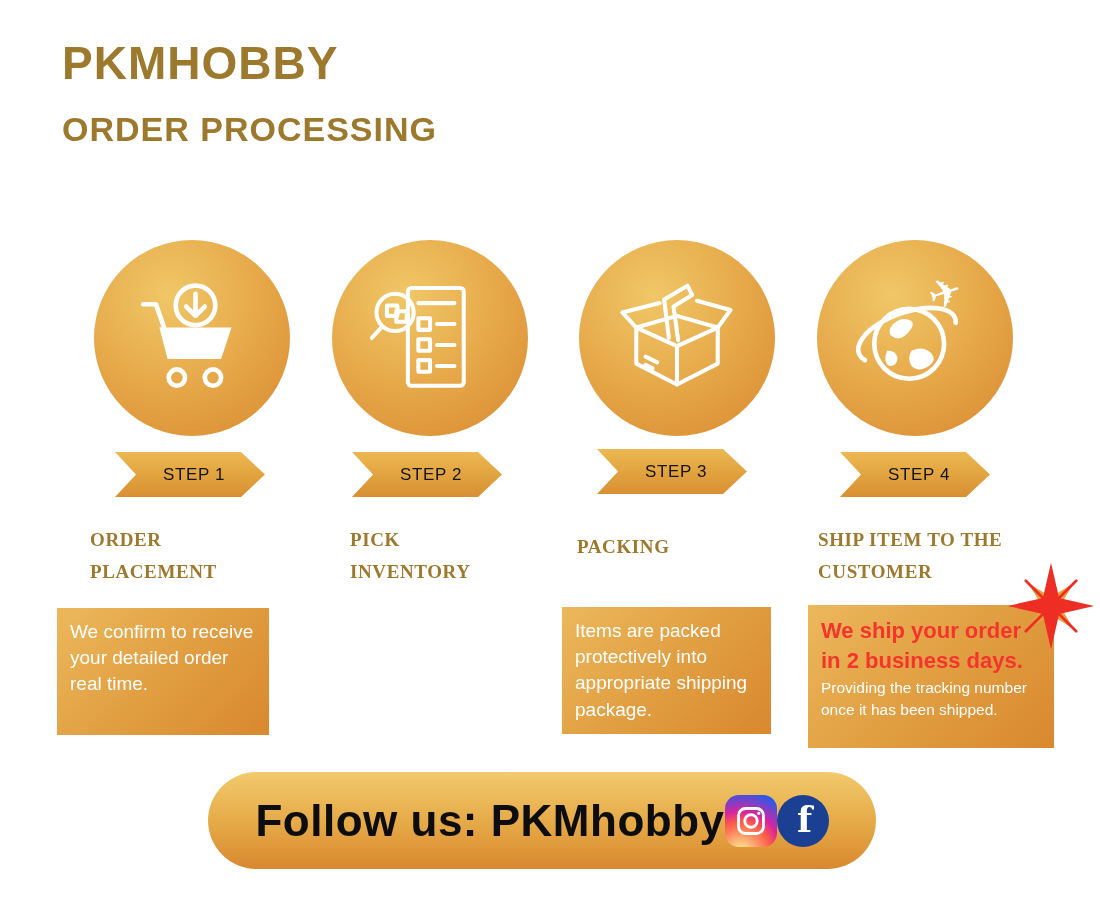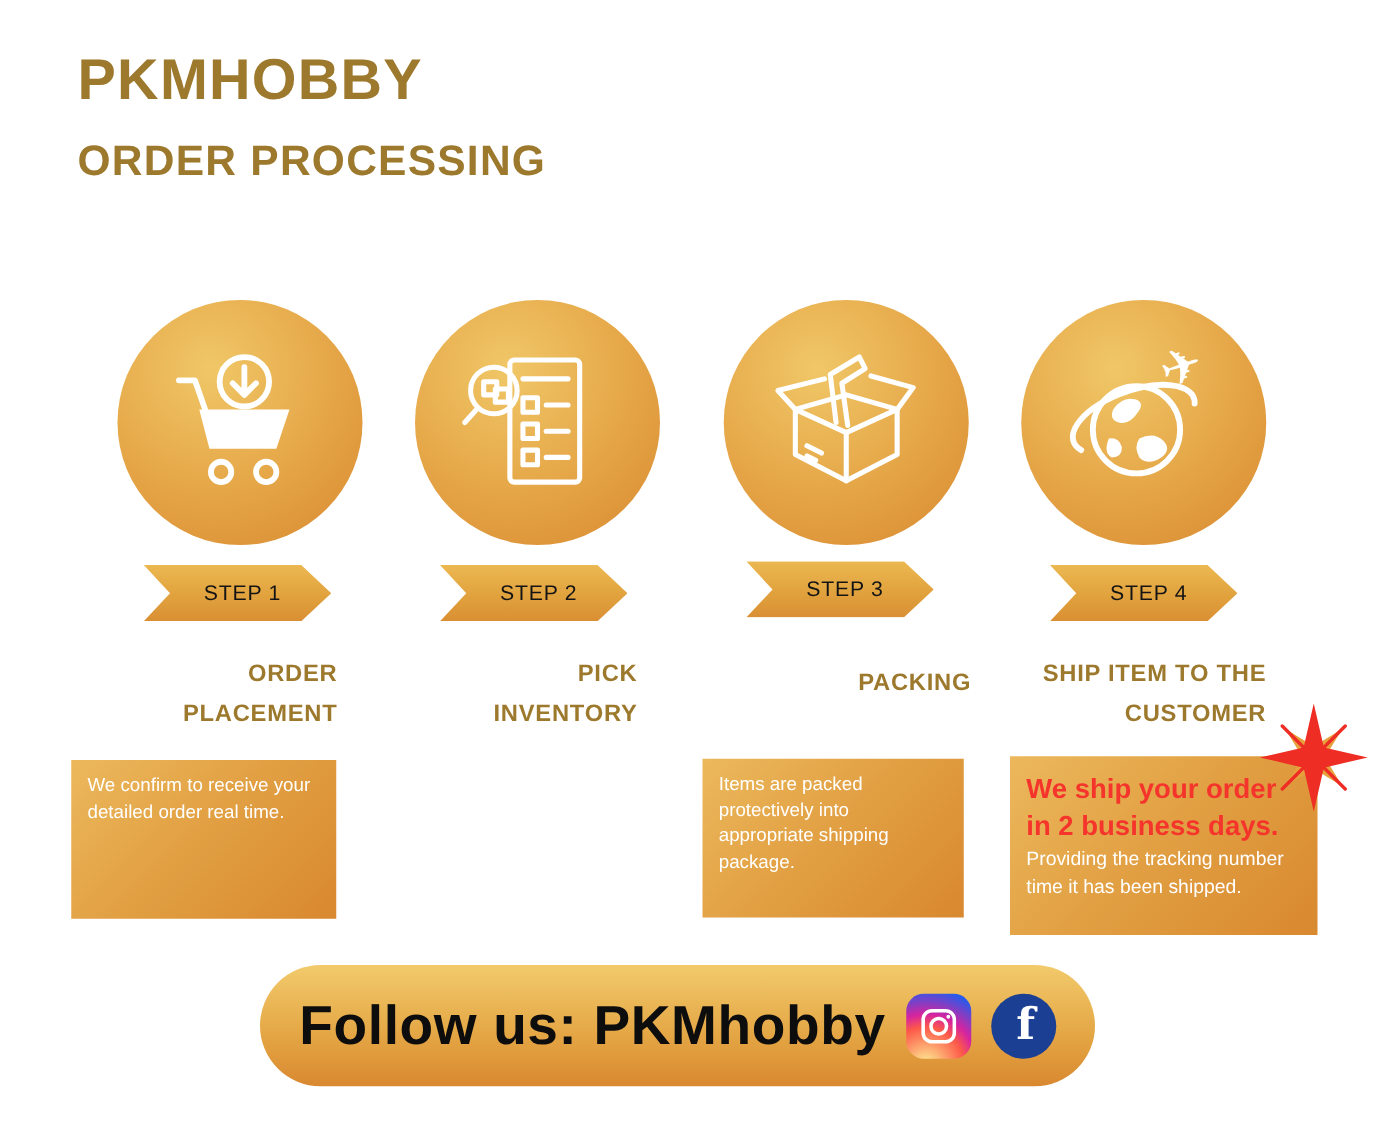--- a/index.html
+++ b/index.html
@@ -28,47 +28,47 @@
     position: absolute; top: 452px; width: 150px; height: 45px;
     background: linear-gradient(180deg, #ecb851 0%, #e0a03c 60%, #d98f34 100%);
     clip-path: polygon(0 0, 84% 0, 100% 50%, 84% 100%, 0 100%, 14% 50%);
     display: flex; align-items: center; justify-content: center; padding-left: 8px;
   }
   .banner span { font-size: 17px; font-weight: 400; color: #141414; letter-spacing: .6px; }
   .s1 { left: 115px; }  .s2 { left: 352px; text-align: center; }  .s3 { left: 597px; top: 449px; }  .s4 { left: 840px; }
 
   .step-title {
     position: absolute; top: 524px; font-size: 19px; font-weight: 700;
-    color: #9d792d; text-align: right; line-height: 1.68; letter-spacing: .6px;
+    color: #9d792d; text-align: left; line-height: 1.68; letter-spacing: .6px; font-family: Liberation Serif, serif;
   }
   .t1 { left: 90px;  width: 180px; }
   .t2 { left: 350px; width: 160px; }
   .t3 { left: 577px; width: 200px; top: 531px; }
   .t4 { left: 818px; width: 195px; }
 
   .desc {
-    position: absolute; color: #ffffff; font-size: 15px; line-height: 1.38;
+    position: absolute; color: #ffffff; font-size: 19px; line-height: 1.38;
     padding: 11px 13px;
     background: linear-gradient(135deg, #ecb85c 0%, #e2a144 45%, #d9882f 100%);
   }
   .d1 { left: 57px;  top: 608px; width: 212px; height: 127px; }
   .d2 { left: 313px; top: 605px; width: 216px; height: 133px; }
   .d3 { left: 562px; top: 607px; width: 209px; height: 127px; }
   .d4 { left: 808px; top: 605px; width: 246px; height: 143px; font-size: 15.5px; line-height: 1.42; }
   .desc .hl { display: block; color: #f5342c; font-weight: 700; font-size: 22px; line-height: 1.35; margin-bottom: 2px; }
   .desc .hl:empty { display: none; }
 
   .star { position: absolute; left: 1006px; top: 561px; width: 90px; height: 90px; z-index: 6; }
   .star svg { width: 100%; height: 100%; display: block; }
 
   .follow {
     position: absolute; left: 208px; top: 772px; width: 668px; height: 97px;
     border-radius: 50px;
     background: linear-gradient(180deg, #f2ca6c 0%, #e5a846 55%, #d9882f 100%);
-    display: flex; align-items: center; justify-content: center; gap: 16px; z-index: 4;
+    display: flex; align-items: center; justify-content: center; z-index: 4;
   }
   .follow .txt { font-size: 44px; font-weight: 800; color: #0d0d0d; letter-spacing: .5px; }
   .sm-icon { width: 52px; height: 52px; display: flex; align-items: center; justify-content: center; cursor: pointer; }
   .ig {
     border-radius: 14px;
     background: radial-gradient(circle at 30% 110%, #fdf497 0%, #fd5949 45%, #d6249f 60%, #285aeb 90%);
   }
   .fb { border-radius: 50%; background: #1b3f92; }
   .fb span {
     color: #fff; font-size: 35px; font-weight: 700; line-height: 1;
@@ -165,21 +165,21 @@
   <div class="desc d1">
     
     <span>We confirm to receive your detailed order real time.</span>
   </div>
   <div class="desc d3">
     
     <span>Items are packed protectively into appropriate shipping package.</span>
   </div>
   <div class="desc d4">
     <span class="hl">We ship your order in 2 business days.</span>
-    <span>Providing the tracking number time it has been shipped.</span>
+    <span>Providing the tracking number once it has been shipped.</span>
   </div>
 
   <div class="star">
     <svg viewBox="0 0 100 100">
       <path d="M50 14 L57 43 L86 50 L57 57 L50 86 L43 57 L14 50 L43 43 Z" fill="#e8a23d" transform="rotate(45 50 50)"></path>
       <path d="M22 22 L78 78 M78 22 L22 78" stroke="#ee2d24" stroke-width="3" stroke-linecap="round"></path>
       <path d="M50 2 L59 41 L98 50 L59 59 L50 98 L41 59 L2 50 L41 41 Z" fill="#ee2d24"></path>
     </svg>
   </div>
 

